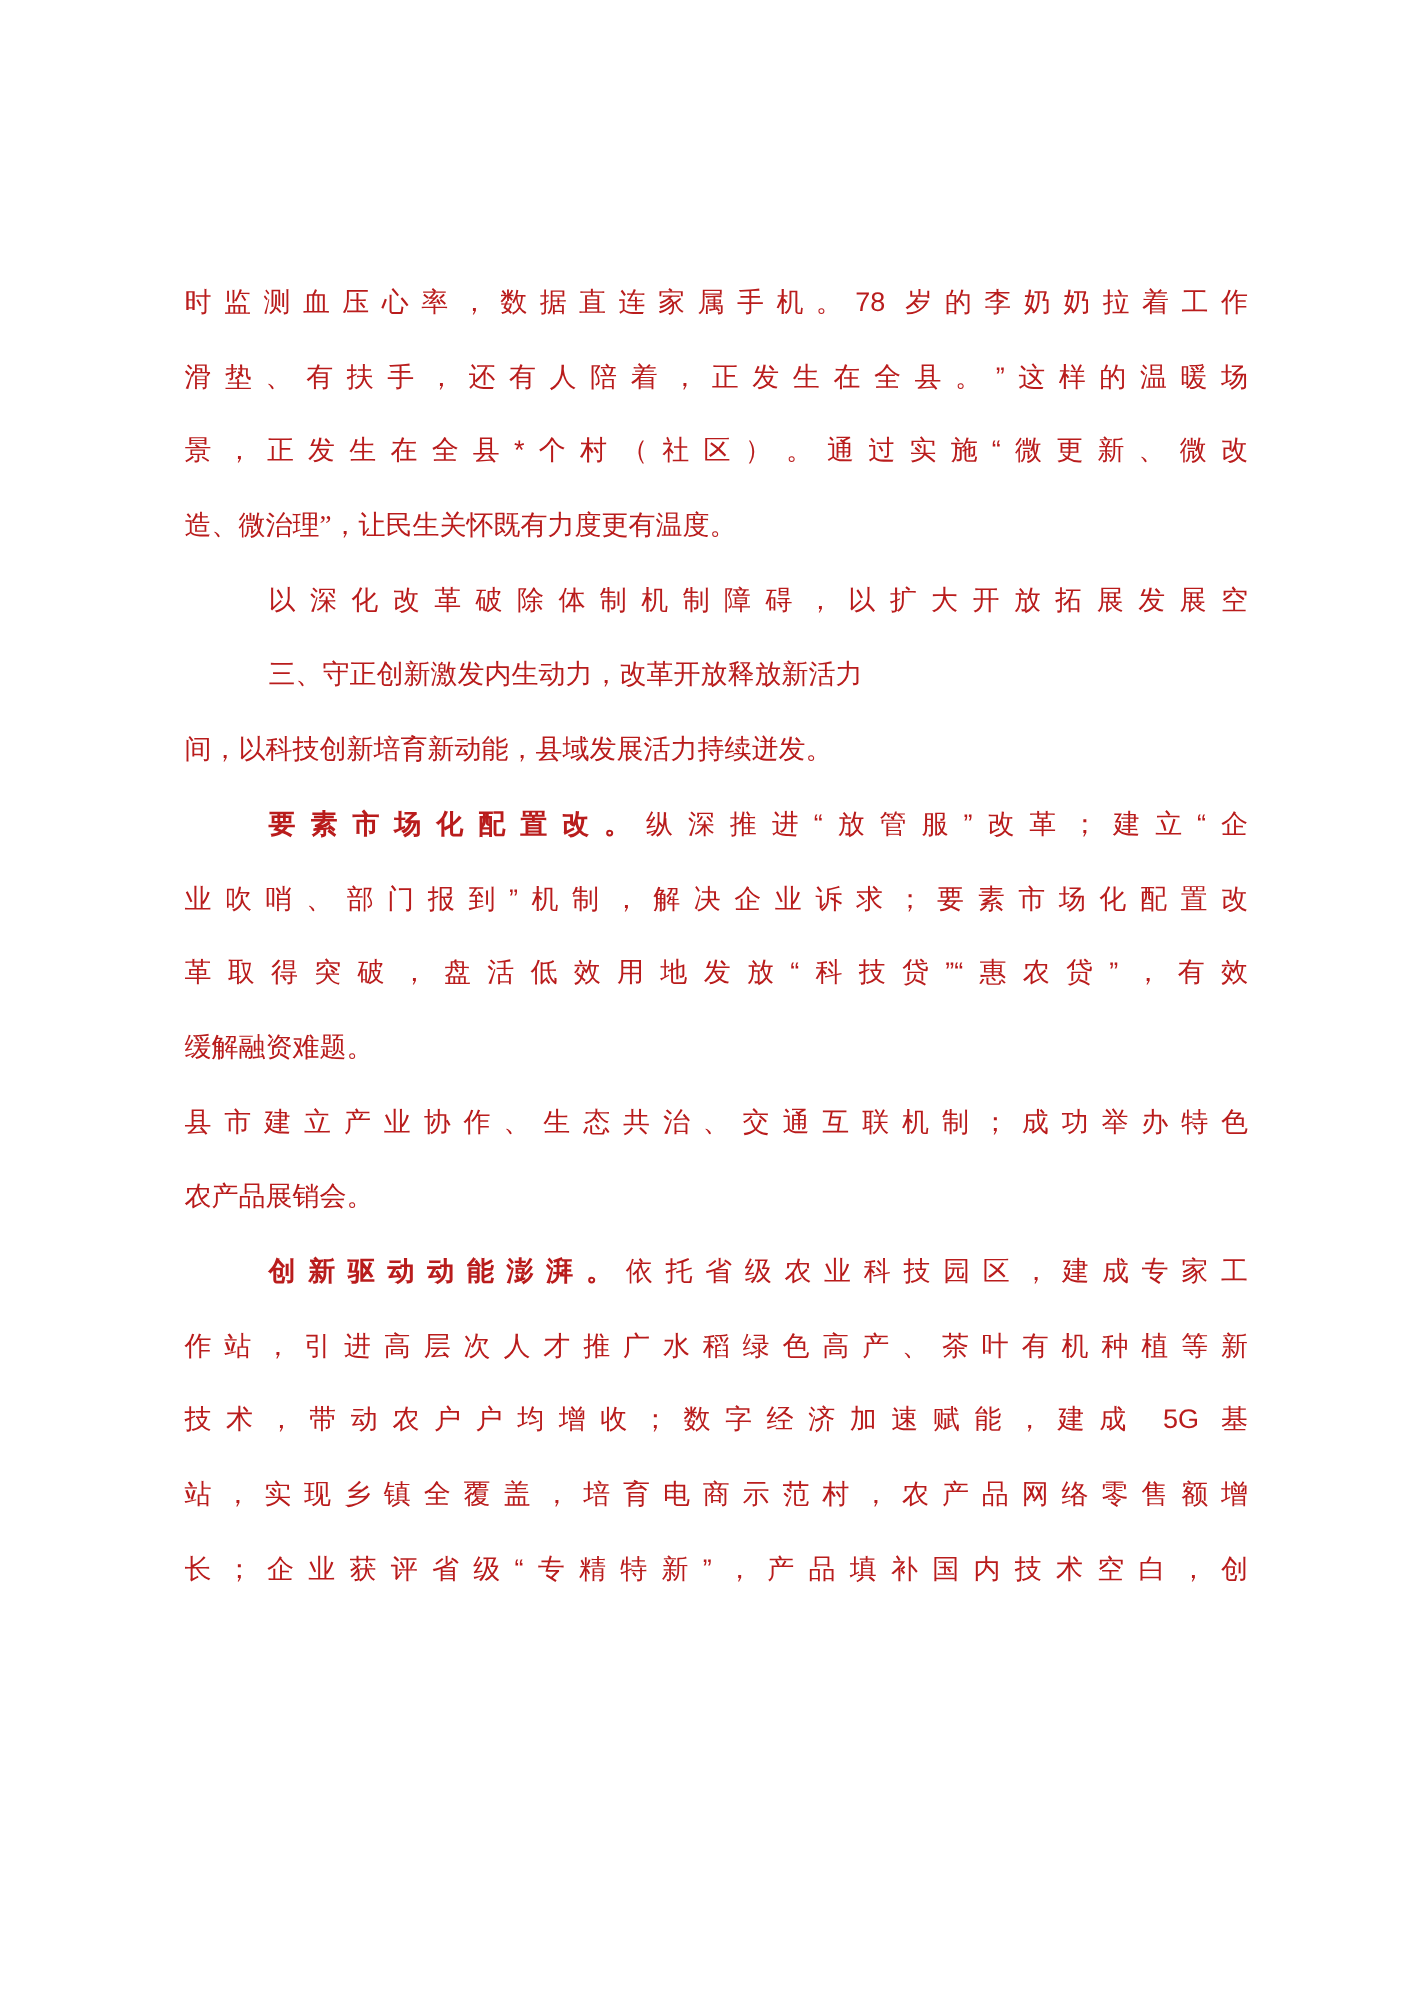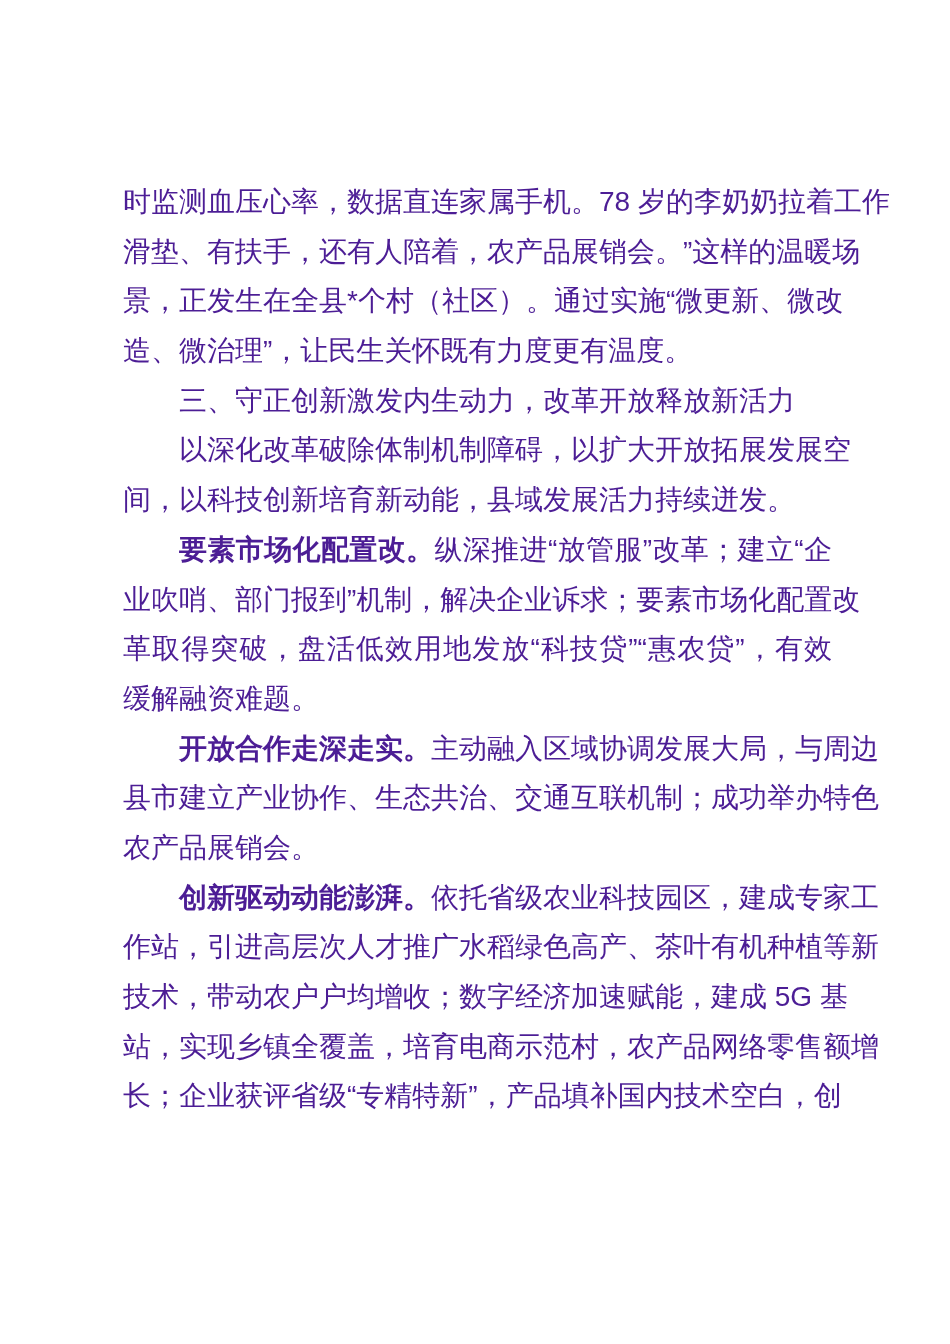--- a/index.html
+++ b/index.html
@@ -17,57 +17,57 @@
     font-family: "Liberation Sans", sans-serif;
   }
   .doc-body {
     position: absolute;
     left: 123px;
     top: 177px;
     width: 709px;
     color: #000000;
   }
   .line {
-    font-size: 28px;
+    font-size: 18px;
     line-height: 49.7px;
     height: 49.7px;
     white-space: nowrap;
     text-align: justify;
     text-align-last: justify;
     text-justify: inter-character;
-    color: #4c1d95;
+    color: #b91c1c;
   }
   .line.nofill {
     text-align: center;
     text-align-last: left;
+    font-family: Liberation Serif, serif;
   }
   .line.indent {
     text-indent: 56px;
   }
   .lead {
     font-weight: bold;
   }
 </style>
 </head>
 <body>
 
 <div class="page">
   <div class="doc-body">
       <div class="line"><span>时监测血压心率，数据直连家属手机。78 岁的李奶奶拉着工作</span></div>
-      <div class="line"><span>滑垫、有扶手，还有人陪着，农产品展销会。”这样的温暖场</span></div>
+      <div class="line"><span>滑垫、有扶手，还有人陪着，正发生在全县。”这样的温暖场</span></div>
       <div class="line"><span>景，正发生在全县*个村（社区）。通过实施“微更新、微改</span></div>
       <div class="line nofill"><span>造、微治理”，让民生关怀既有力度更有温度。</span></div>
+      <div class="line indent"><span>以深化改革破除体制机制障碍，以扩大开放拓展发展空</span></div>
       <div class="line nofill indent"><span>三、守正创新激发内生动力，改革开放释放新活力</span></div>
-      <div class="line indent"><span>以深化改革破除体制机制障碍，以扩大开放拓展发展空</span></div>
       <div class="line nofill"><span>间，以科技创新培育新动能，县域发展活力持续迸发。</span></div>
       <div class="line indent"><span class="lead">要素市场化配置改。</span><span>纵深推进“放管服”改革；建立“企</span></div>
       <div class="line"><span>业吹哨、部门报到”机制，解决企业诉求；要素市场化配置改</span></div>
       <div class="line"><span>革取得突破，盘活低效用地发放“科技贷”“惠农贷”，有效</span></div>
       <div class="line nofill"><span>缓解融资难题。</span></div>
-      <div class="line indent"><span class="lead">开放合作走深走实。</span><span>主动融入区域协调发展大局，与周边</span></div>
       <div class="line"><span>县市建立产业协作、生态共治、交通互联机制；成功举办特色</span></div>
       <div class="line nofill"><span>农产品展销会。</span></div>
       <div class="line indent"><span class="lead">创新驱动动能澎湃。</span><span>依托省级农业科技园区，建成专家工</span></div>
       <div class="line"><span>作站，引进高层次人才推广水稻绿色高产、茶叶有机种植等新</span></div>
       <div class="line"><span>技术，带动农户户均增收；数字经济加速赋能，建成 5G 基</span></div>
       <div class="line"><span>站，实现乡镇全覆盖，培育电商示范村，农产品网络零售额增</span></div>
       <div class="line"><span>长；企业获评省级“专精特新”，产品填补国内技术空白，创</span></div>
     </div>
 </div>
 

